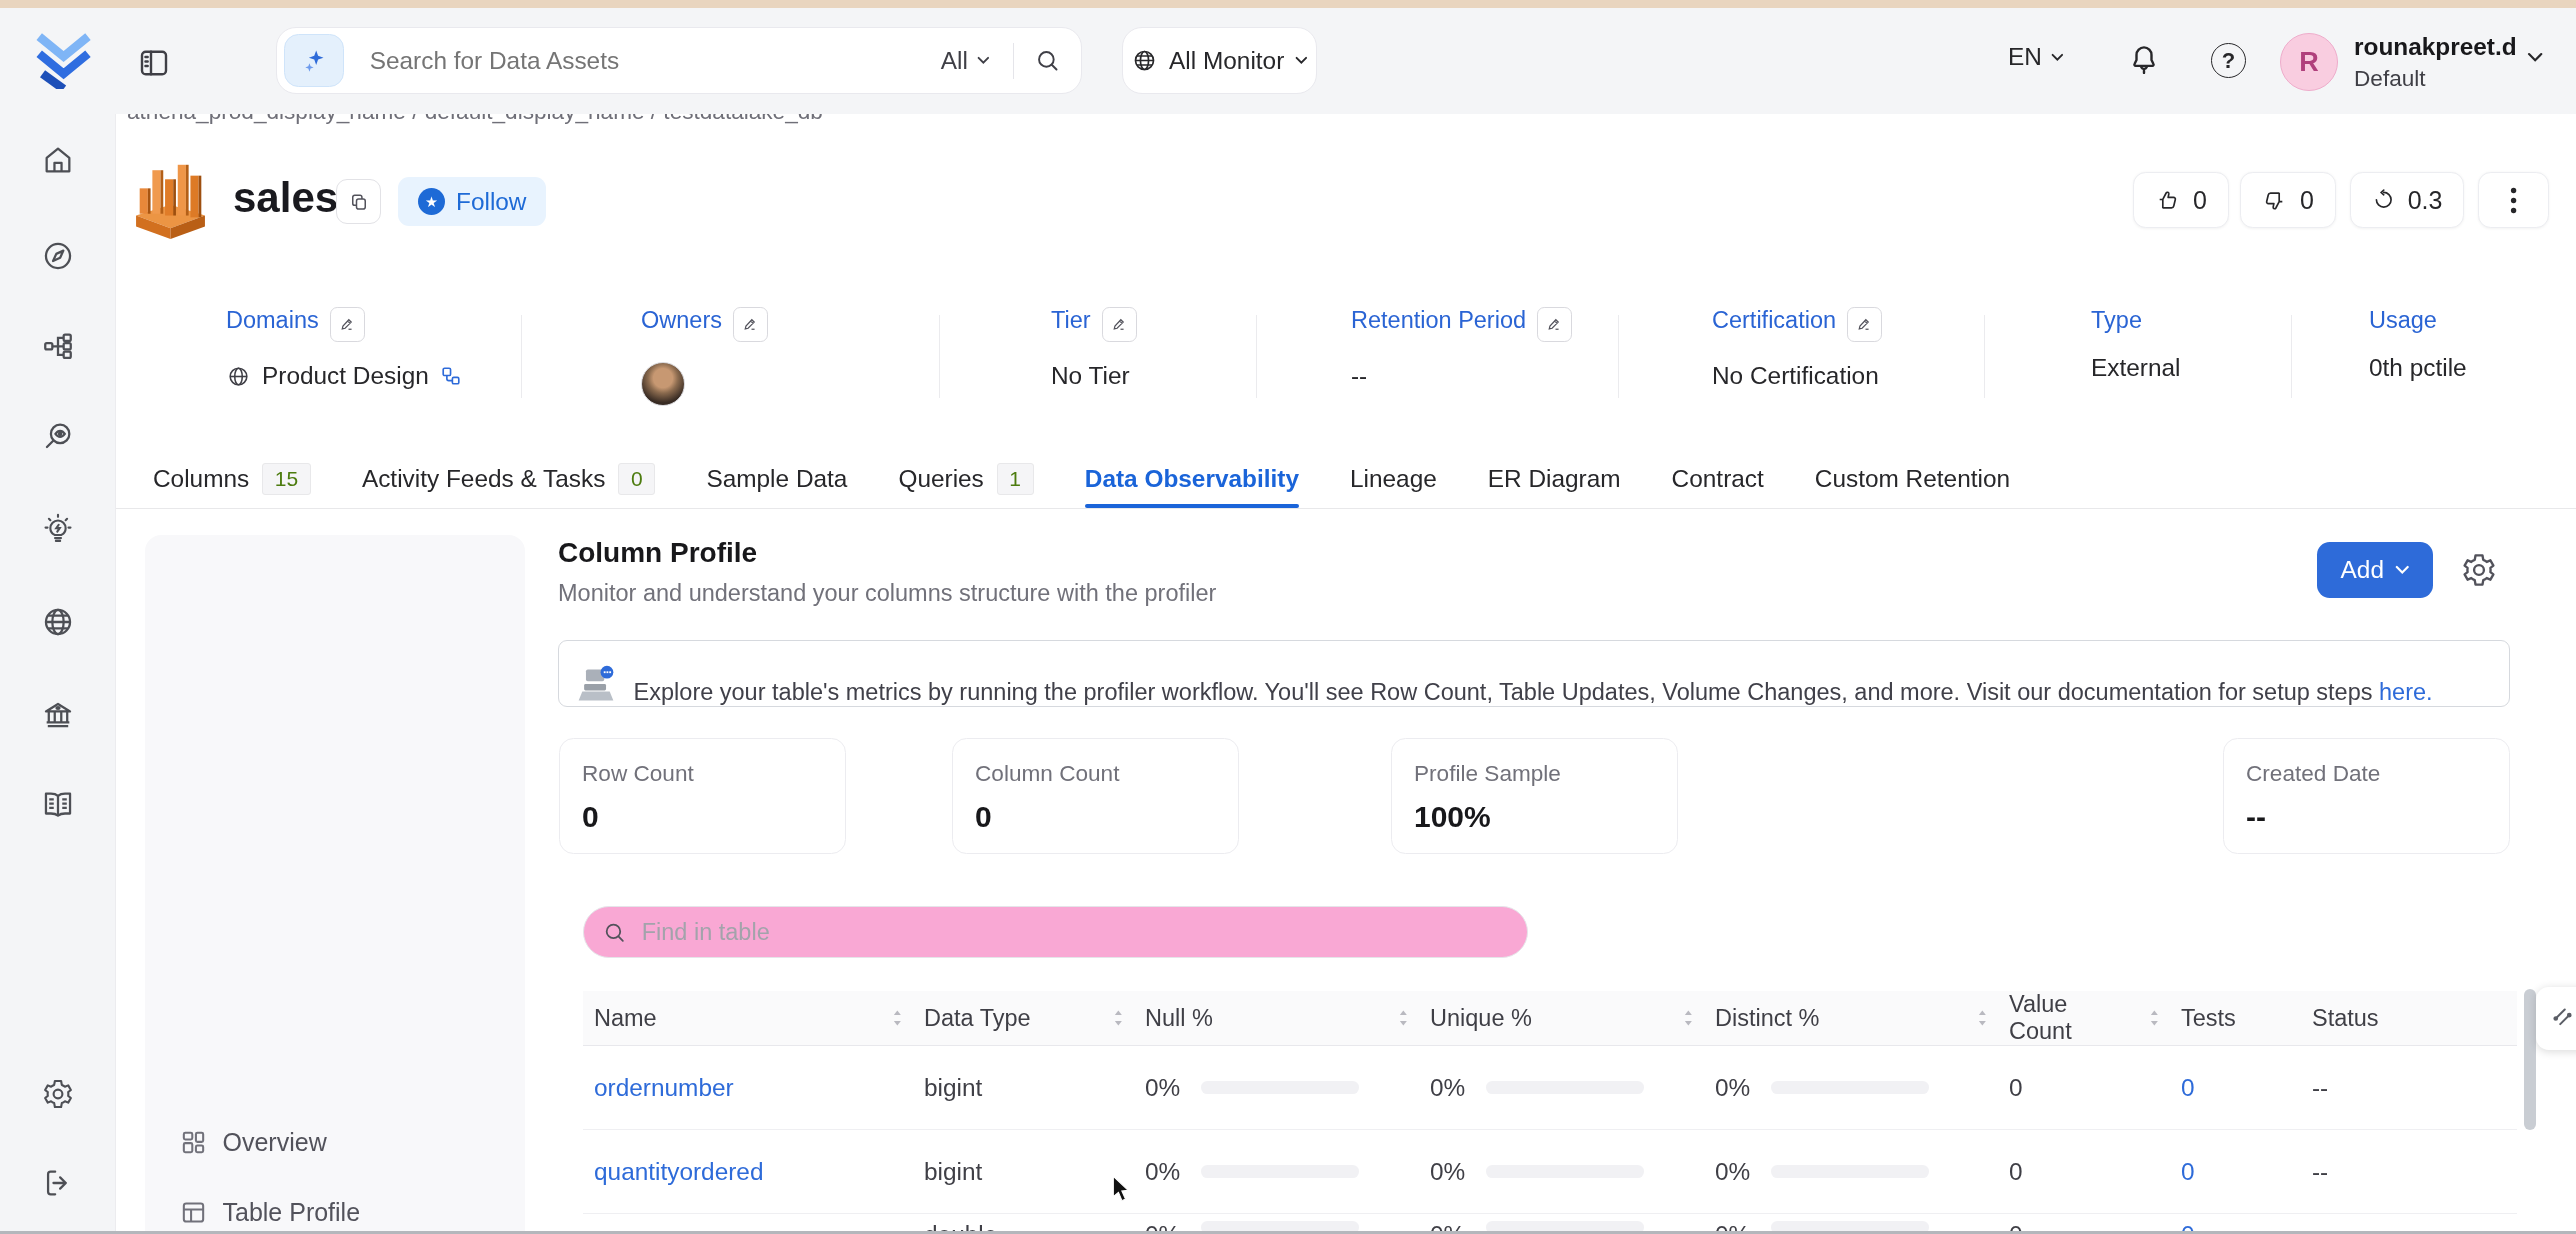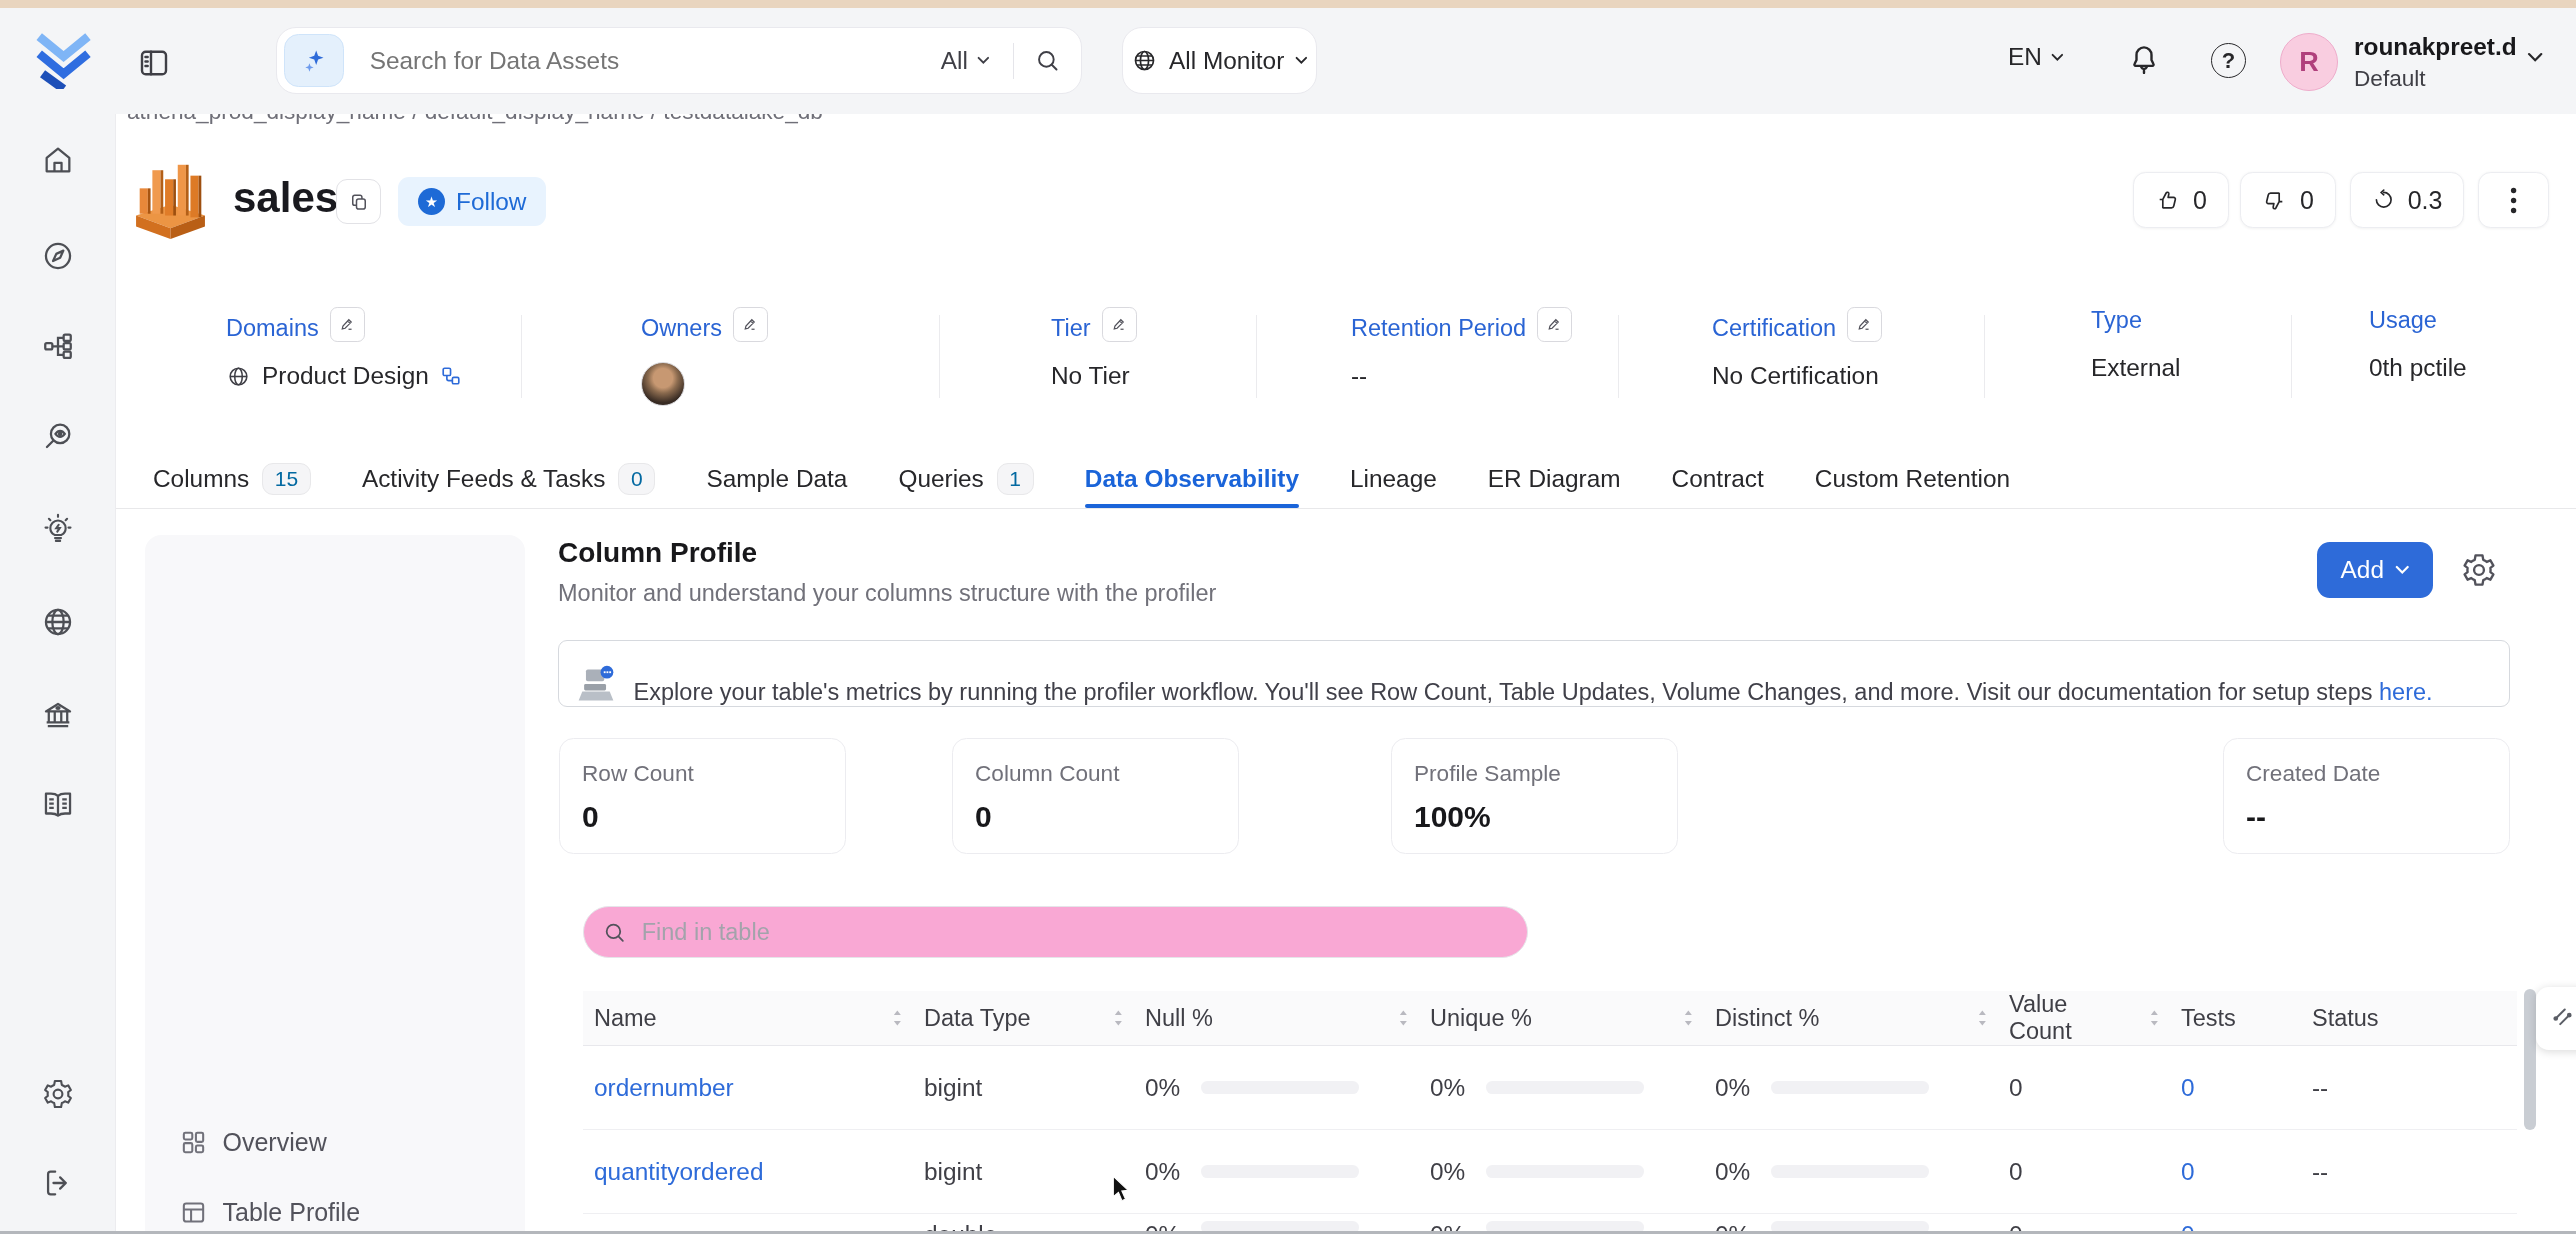--- a/index.html
+++ b/index.html
@@ -32,30 +32,30 @@
   
   .athena{position:absolute;left:127px;top:152px;width:87px;height:89px;}
   .etitle{position:absolute;left:233px;top:174px;font-size:42px;font-weight:700;color:#1a1a1f;}
   .copybtn{position:absolute;left:336px;top:179px;width:43px;height:43px;background:#fff;border:0.9px solid #e2e2e6;border-radius:11px;display:flex;align-items:center;justify-content:center;color:#52525b;}
   .follow{position:absolute;left:398px;top:177px;height:49px;padding:0 20px;background:#e8f3fe;border-radius:11px;display:flex;align-items:center;gap:11px;}
   .fstar{width:27px;height:27px;border-radius:50%;background:#1e6ad6;color:#fff;font-size:14.5px;display:flex;align-items:center;justify-content:center;}
   .flabel{font-size:24.4px;font-weight:500;color:#1e6ad6;}
   .hbtn{position:absolute;top:172px;height:54px;background:#fff;border:0.9px solid #ecedf1;border-radius:12.7px;box-shadow:0 0.9px 2.7px rgba(0,0,0,.05);display:flex;align-items:center;justify-content:center;gap:12.7px;font-size:25px;color:#27272a;}
   
   .msec{position:absolute;top:307px;}
-  .mlabel{display:flex;align-items:flex-end;gap:11px;}
+  .mlabel{display:flex;align-items:flex-start;gap:11px;}
   .mlabel .lt{font-size:23.5px;font-weight:500;color:#2a64d4;}
   .editbtn{width:33px;height:33px;background:#fff;border:0.9px solid #d9d9de;border-radius:7.2px;display:flex;align-items:center;justify-content:center;color:#52525b;}
   .mval{margin-top:20px;font-size:24.4px;font-weight:500;color:#27272a;display:flex;align-items:center;gap:11px;}
   .mdiv{position:absolute;top:315px;width:0.9px;height:83px;background:#ebebee;}
   .ownerava{width:42px;height:42px;border-radius:50%;border:0.9px solid #d8d8dc;background:radial-gradient(circle at 50% 36%, #c79872 28%, #8a6a4e 44%, #392c24 72%, #2c221c 100%);}
   
   .tabs{position:absolute;left:115px;right:0;top:450px;height:58px;border-bottom:0.9px solid #e8e8ea;display:flex;align-items:center;gap:51px;padding-left:38px;}
   .tab{position:relative;display:flex;align-items:center;gap:12.7px;font-size:24.4px;color:#27272a;height:58px;}
-  .tab .bdg{background:#f5f5f7;border:0.9px solid #e8e8ea;border-radius:11px;padding:2.7px 11.8px;font-size:21px;color:#0369a1;}
+  .tab .bdg{background:#f5f5f7;border:0.9px solid #e8e8ea;border-radius:3px;padding:2.7px 11.8px;font-size:21px;color:#4d7c0f;}
   .tab.active{color:#1a64d9;font-weight:700;}
   .tab.active::after{content:"";position:absolute;left:0;right:0;bottom:0;height:4.5px;border-radius:2.7px;background:#1a64d9;}
   
   .pnl{position:absolute;left:145px;top:535px;width:380px;height:700px;background:#f8f8fa;border-radius:16.3px 16.3px 0 0;}
   .pitem{position:absolute;left:34px;display:flex;align-items:center;gap:14.5px;font-size:25px;color:#52525b;}
   .pitem .pic{width:29px;height:29px;color:#71717a;}
   
   .h1{position:absolute;left:558px;top:537px;font-size:28px;font-weight:700;color:#18181b;}
   .sub{position:absolute;left:558px;top:580px;font-size:23.5px;color:#71717a;}
   .addbtn{position:absolute;left:2317px;top:542px;width:116px;height:56px;background:#2e6bd9;border-radius:12.7px;display:flex;align-items:center;justify-content:center;gap:11px;color:#fff;font-size:24.4px;font-weight:500;}

